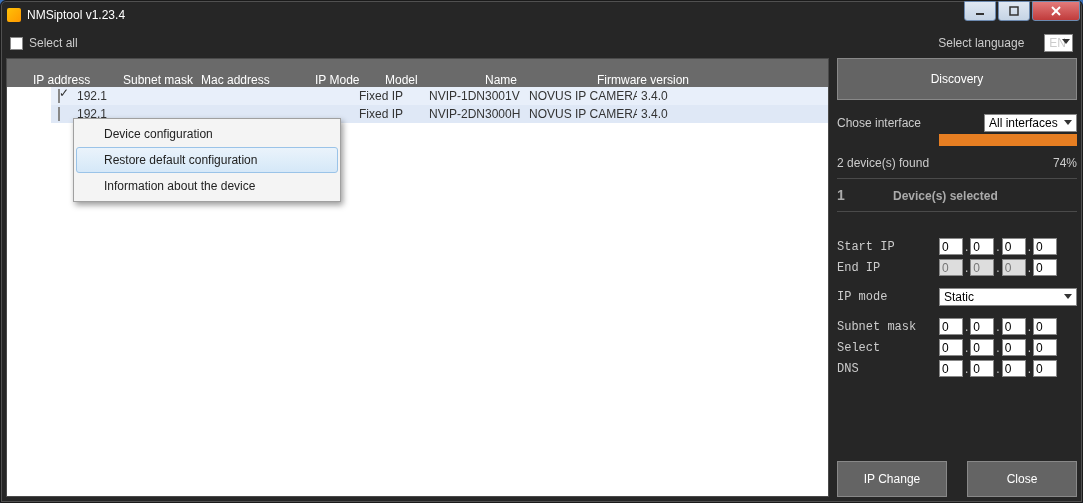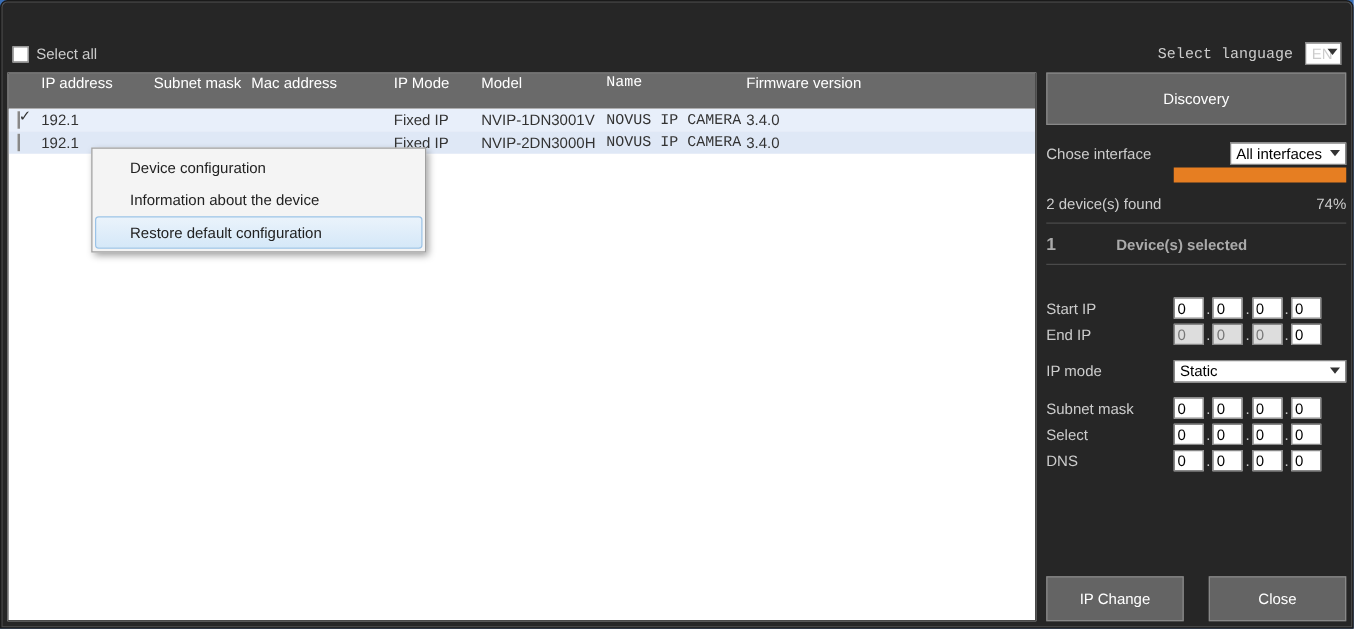--- a/index.html
+++ b/index.html
@@ -15,70 +15,92 @@
   .content { position: absolute; top: 28px; left: 0; right: 0; bottom: 0; }
   .topbar { height: 30px; display: flex; align-items: center; padding: 0 10px; color: #ccc; font-size: 12px; }
   .chk { width: 13px; height: 13px; background: #fff; border: 1px solid #888; margin-right: 6px; position:relative; }
   .chk.checked::after { content: "✓"; position: absolute; top:-3px; left:0; font-size:12px; color:#333; }
   .spacer { flex: 1; }
   .lang-select { background: #fff; border: 1px solid #888; font-size:12px; padding: 1px 6px 1px 4px; position: relative; }
   .lang-wrap { position: relative; }
   .lang-arrow { position: absolute; right: 3px; top: 3px; width:0;height:0;border-left:4px solid transparent;border-right:4px solid transparent;border-top:5px solid #333; }
   .main { display:flex; padding: 0 6px 6px 6px; height: calc(100% - 30px); }
   .table { flex: 1; background: #fff; border: 1px solid #4a4a4a; margin-right: 8px; display:flex; flex-direction: column; }
-  .thead { background: #6a6a6a; color:#fff; font-size:12px; height: 28px; display:flex; align-items:flex-start; }
+  .thead { background: #6a6a6a; color:#fff; font-size:12px; height: 28px; display:flex; align-items:flex-end; }
   .th, .td { font-size: 12px; padding: 0 4px; white-space: nowrap; overflow: hidden; }
   .col-chk { width: 22px; text-align:center; }
   .col-ip { width: 90px; }
   .col-sub { width: 78px; }
   .col-mac { width: 114px; }
   .col-mode { width: 70px; }
   .col-model { width: 100px; }
-  .col-name { width: 112px; font-family: Liberation Mono, monospace; }
+  .col-name { width: 112px; }
   .col-fw { width: 120px; }
-  .tbody { flex:1; background:#fff; overflow:hidden; }
+  .tbody { flex:1; background:#fff; overflow:hidden;padding-left:44px; }
   .row { display:flex; align-items:center; height:18px; color:#333; }
   .row.selected { background:#e8effa; }
   .row.alt { background:#dfe8f6; }
   .sidebar { width: 240px; display:flex; flex-direction:column; color:#ccc; font-size:12px; }
   .btn { background:#646464; border:1px solid #888; color:#fff; font-size:12px; height: 42px; display:flex;align-items:center;justify-content:center; cursor:pointer; }
   .interface-row { display:flex; align-items:center; margin-top:14px;gap:45px; }
   .interface-row .lbl { width: 102px; }
   .combo { flex:1; background:#fff; border:1px solid #888; color:#000; font-size:12px; padding: 1px 18px 1px 4px; position:relative; height:18px; display:flex;align-items:center; }
   .combo .arrow { position:absolute; right:4px; top:5px; width:0;height:0;border-left:4px solid transparent;border-right:4px solid transparent;border-top:5px solid #333; }
   .progress { height:12px; background:#e67e22; margin-left:102px; margin-top:2px; }
   .found-row { display:flex; margin-top:10px; }
   .pct { margin-left:auto; }
   .divider { border-top:1px solid #4a4a4a; margin:8px 0; }
   .sel-row { display:flex; align-items:baseline; font-weight:bold; color:#aaa; }
   .sel-num { font-size:14px; width: 56px; }
   .ip-grid { margin-top: 18px; }
   .ip-row { display:flex; align-items:center; margin-bottom:4px; }
-  .ip-row .lbl { width: 102px; }
+  .ip-row .lbl { width: 102px; font-family: Liberation Mono, monospace; }
   .oct { width: 24px; background:#fff; border:1px solid #888; color:#000; font-size:12px; padding:0 2px; height:17px; margin-right:2px; }
   .dot { color:#ccc; margin-right:2px; }
   .oct.disabled { background:#ddd; color:#777; }
   .btnrow { display:flex; gap:20px; margin-top:auto; }
   .btnrow .btn { flex:1; height:36px; }
   
   .ctxmenu { position: absolute; left: 73px; top: 90px; width: 268px; background: #f4f4f4; border: 1px solid #a0a0a0; box-shadow: 2px 3px 6px rgba(0,0,0,0.4); padding: 2px; font-size:12px; }
   .ctxitem { padding: 6px 10px 6px 28px; color:#222;}
   .ctxitem.hover { background: linear-gradient(#eaf3fb,#d5e8f8); border:1px solid #9ac3e8; border-radius:3px; padding: 5px 9px 5px 27px; }
 </style>
 </head>
 <body>
 
 <div class="window">
+  <div class="titlebar">
+    <span class="shield"></span>
+    <span class="title">NMSiptool v1.23.4</span>
+    <div class="winbtns">
+      <div class="winbtn">
+          <svg viewBox="0 0 10 10">
+            <line x1="1" y1="8" x2="9" y2="8" stroke="#333" stroke-width="2"></line>
+          </svg>
+        </div>
+      <div class="winbtn">
+          <svg viewBox="0 0 10 10">
+            <rect x="1" y="1" width="8" height="8" fill="none" stroke="#333" stroke-width="1.5"></rect>
+          </svg>
+        </div>
+      <div class="winbtn close">
+          <svg viewBox="0 0 10 10">
+            <line x1="1" y1="1" x2="9" y2="9" stroke="#fff" stroke-width="2"></line>
+            <line x1="9" y1="1" x2="1" y2="9" stroke="#fff" stroke-width="2"></line>
+          </svg>
+        </div>
+    </div>
+  </div>
 
   <div class="content">
     <div class="topbar">
       <span class="chk"></span>
       <span>Select all</span>
       <span class="spacer"></span>
-      <span style="margin-right:10px;font-family:Liberation Mono, monospace;">Select language</span>
+      <span style="margin-right:20px;">Select language</span>
       <span class="lang-wrap">
         <span class="lang-select">EN</span>
         <span class="lang-arrow"></span>
       </span>
     </div>
 
     <div class="main">
       <div class="table">
         <div class="thead">
           <div class="th col-chk"></div>
@@ -204,18 +226,18 @@
 
         <div class="btnrow">
           <div class="btn">IP Change</div>
           <div class="btn">Close</div>
         </div>
       </div>
     </div>
 
     <div class="ctxmenu">
       <div class="ctxitem">Device configuration</div>
+      <div class="ctxitem hover">Restore default configuration</div>
       <div class="ctxitem">Information about the device</div>
-      <div class="ctxitem hover">Restore default configuration</div>
     </div>
 
   </div>
 </div>
 
 </body></html>

